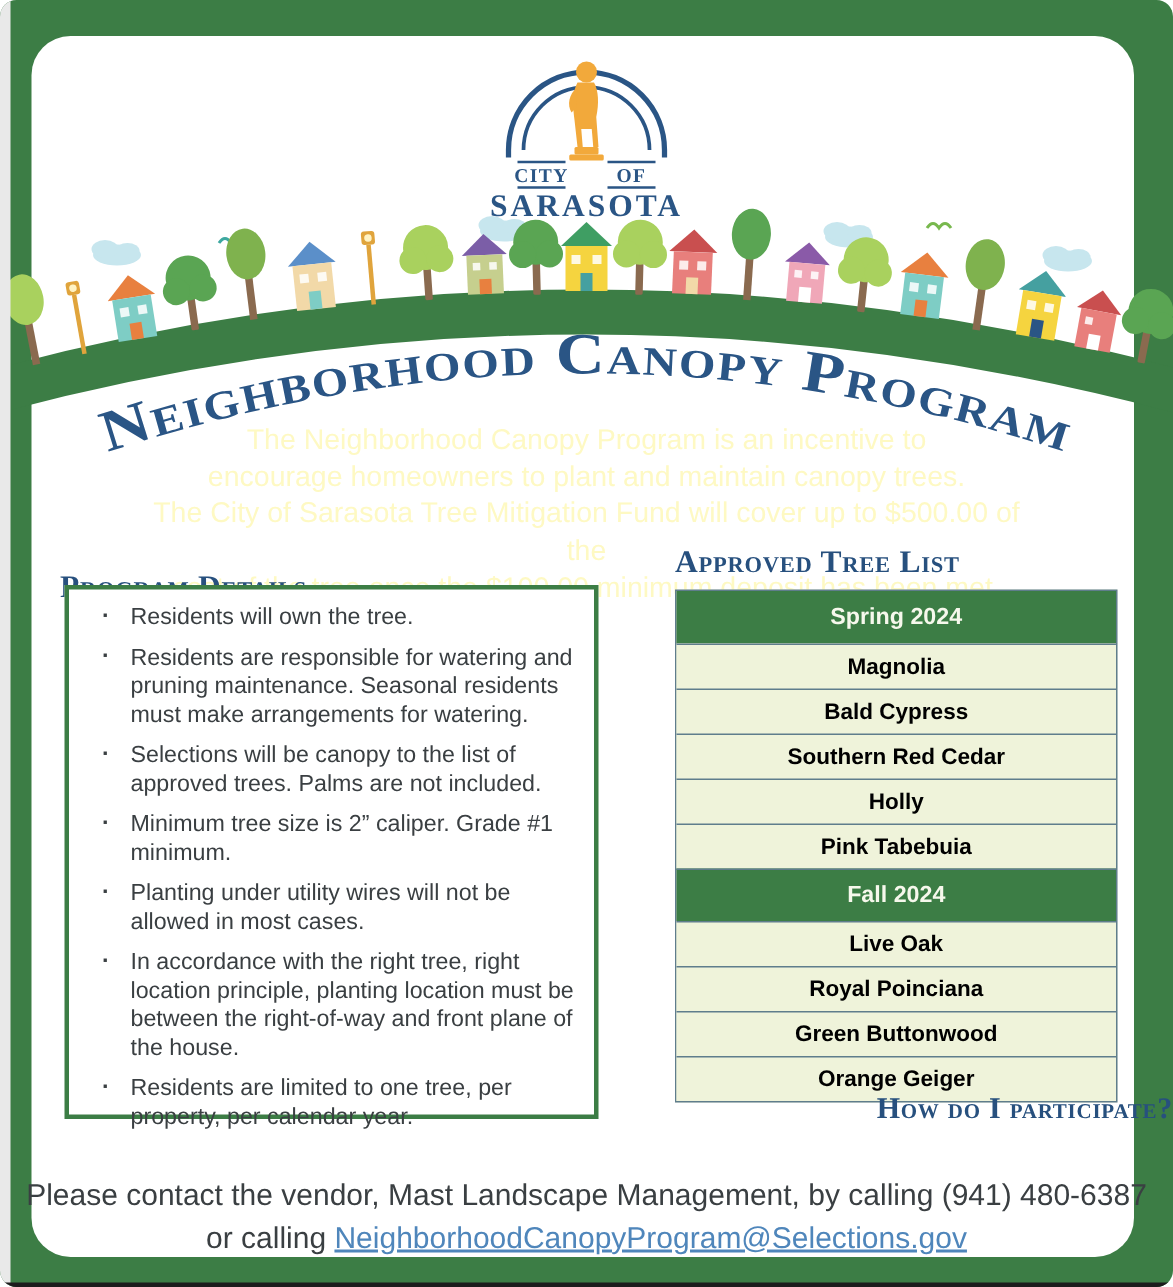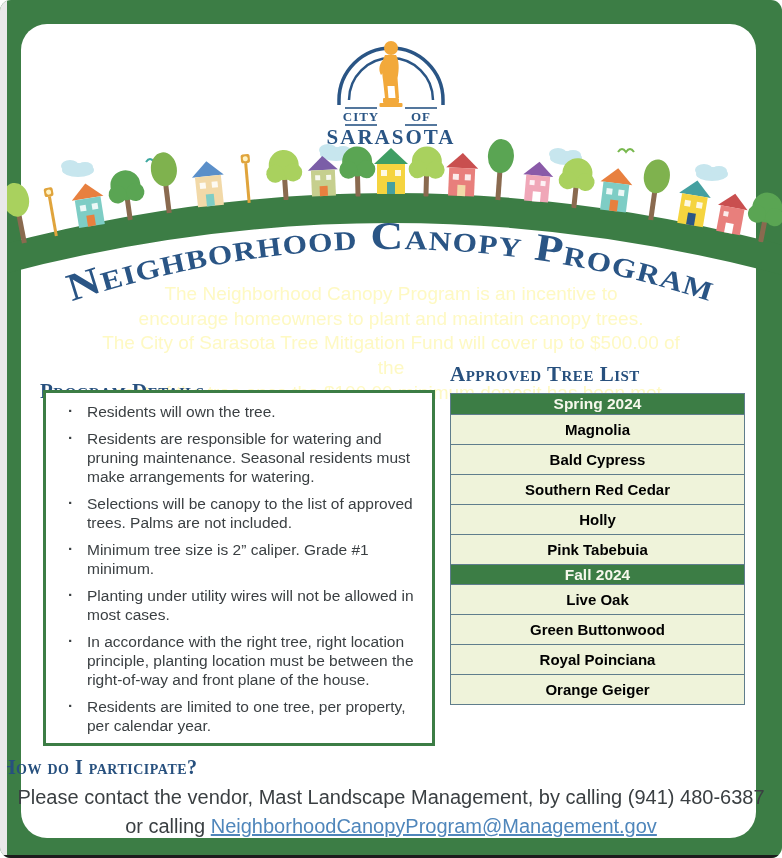--- a/index.html
+++ b/index.html
@@ -25,21 +25,21 @@
   .section-heading { font-size:21px; }
 
   
   .intro {
     left:91px; top:282px; width:600px; text-align:center;
     font-size:19px; line-height:1.3; color:#fef9c3; white-space:pre-line; font-weight:500;
   }
 
   
   .details-box {
-    left:43px; top:390px; width:392px; height:356px;
+    left:43px; top:390px; width:356px; height:356px;
     border:3px solid #3c7d45; box-sizing:border-box; background:#ffffff;
   }
   .details-list { margin:9px 0 0 0; padding:0 10px 0 14px; list-style:none; }
   .details-list li {
     position:relative; padding-left:27px; margin-bottom:7.5px;
     font-size:15.5px; line-height:1.24; color:#3a3f42; font-weight:500;
   }
   .details-list li::before {
     content:"·"; position:absolute; left:8px; top:-1px; font-weight:700; color:#3a3f42;
   }
@@ -47,25 +47,25 @@
   
   .tree-table {
     left:450px; top:393px; width:295px;
     border:1.5px solid #5f7d8c; box-sizing:border-box; background:#eff3da;
   }
   .tree-row {
     box-sizing:border-box; display:flex; align-items:center; justify-content:center;
     text-align:center; font-weight:700;
   }
   .tree-row + .tree-row { border-top:1.5px solid #5f7d8c; }
-  .tree-row.season { height:20px; background:#3c7d45; color:#f6f8ec; font-size:15.5px; }
+  .tree-row.season { height:35px; background:#3c7d45; color:#f6f8ec; font-size:15.5px; }
   .tree-row.tree   { height:30px; background:#eff3da; color:#000000; font-size:15px; }
 
   
-  .participate-heading { left:0; top:756px; width:100%; text-align:left; font-size:20px; }
+  .participate-heading { left:0; top:728px; width:100%; text-align:right; font-size:20px; }
   .contact {
     left:0; top:783px; width:100%; text-align:center;
     font-size:20px; line-height:1.45; color:#3a3f42; font-weight:500;
   }
   .contact a { color:#4f86bb; text-decoration:underline; }
 
   
   .band-svg { left:6px; top:146px; z-index:2; overflow:visible; }
   .arc-title {
     font-family:"Liberation Serif", serif; font-variant:small-caps;
@@ -243,25 +243,25 @@
   <div class="abs serif-head section-heading" style="left:450px; top:362px;">Approved Tree List</div>
   <div class="abs tree-table">
     <div class="tree-row season">Spring 2024</div>
     <div class="tree-row tree">Magnolia</div>
     <div class="tree-row tree">Bald Cypress</div>
     <div class="tree-row tree">Southern Red Cedar</div>
     <div class="tree-row tree">Holly</div>
     <div class="tree-row tree">Pink Tabebuia</div>
     <div class="tree-row season">Fall 2024</div>
     <div class="tree-row tree">Live Oak</div>
+    <div class="tree-row tree">Royal Poinciana</div>
     <div class="tree-row tree">Green Buttonwood</div>
-    <div class="tree-row tree">Royal Poinciana</div>
     <div class="tree-row tree">Orange Geiger</div>
   </div>
 
   <div class="abs serif-head participate-heading">How do I participate?</div>
   <div class="abs contact">
     <div>Please contact the vendor, Mast Landscape Management, by calling (941) 480-6387</div>
-    <div><span>or calling </span><a href="#">NeighborhoodCanopyProgram@Management.gov</a></div>
+    <div><span>or calling </span><a href="#">NeighborhoodCanopyProgram@Selections.gov</a></div>
   </div>
 
   <div class="edge-bottom"></div>
 </div>
 
 </body></html>

